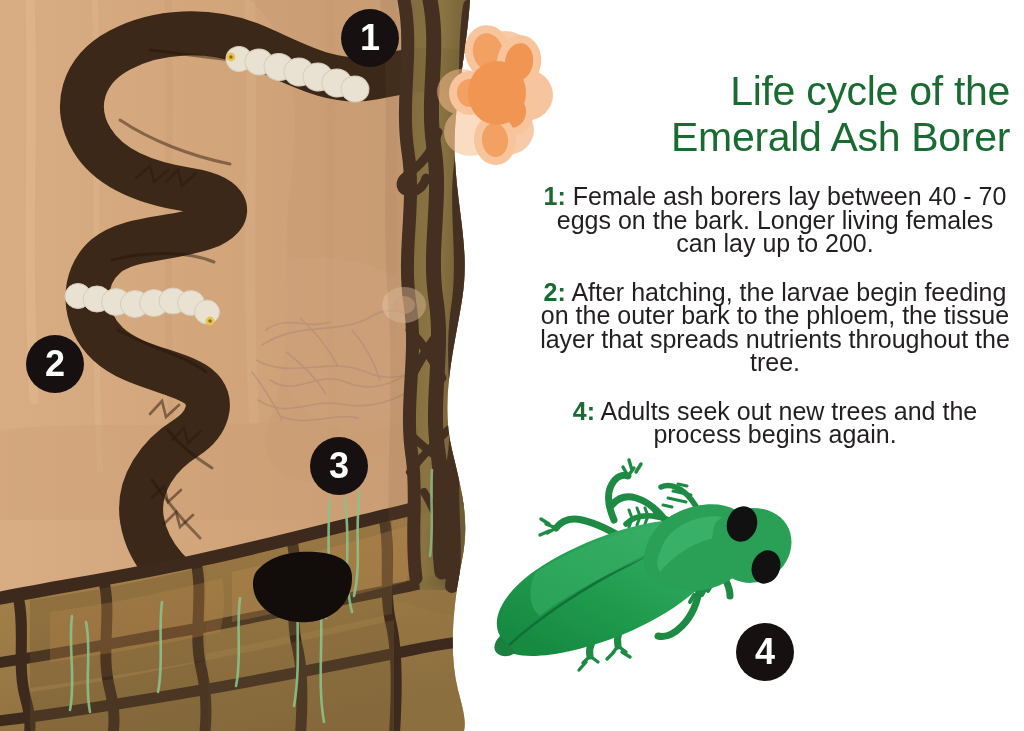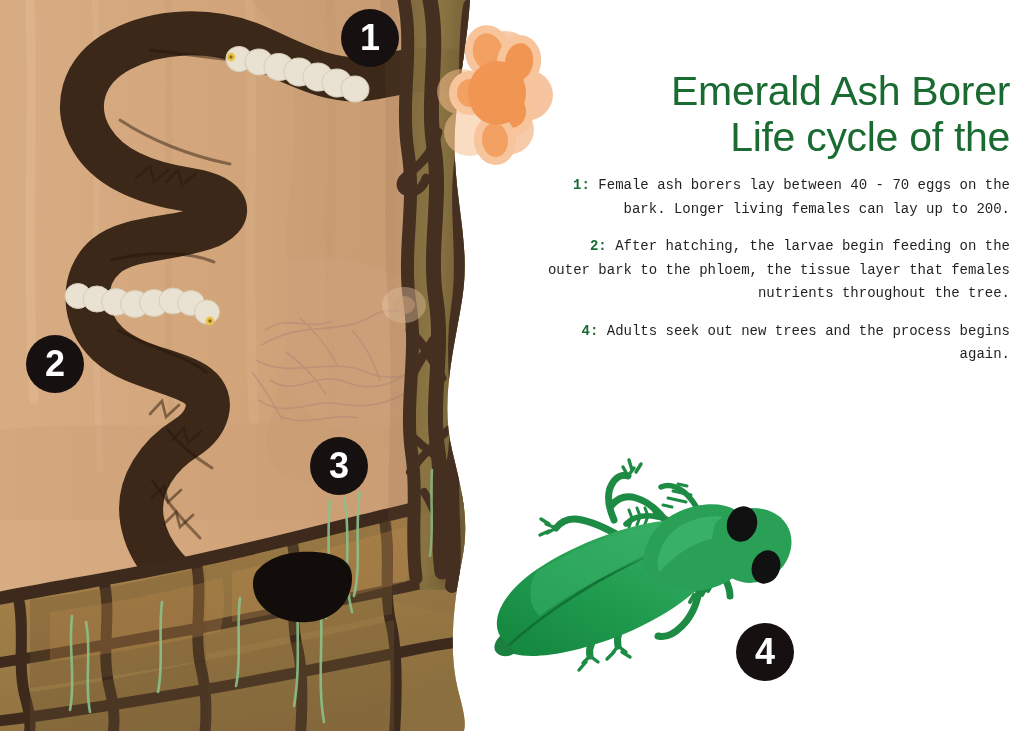--- a/index.html
+++ b/index.html
@@ -24,25 +24,24 @@
     color:#1a6b32;
     font-size:41px;
     line-height:46px;
     font-weight:400;
     letter-spacing:-0.3px;
     white-space:nowrap;
   }
   .steps{margin-top:9px;}
   .step{
     color:#231f20;
-    font-size:14px;
+    font-size:25px;
     line-height:23.5px;
     margin-bottom:11px;
-    text-align:right;
-    font-family:Liberation Mono, monospace;
+    text-align:center;
   }
   .step:last-child{margin-bottom:0;}
   .num{color:#1a6b32;font-weight:bold;}
   
   .badge{
     position:absolute;
     width:58px;height:58px;
     border-radius:50%;
     background:#161010;
     color:#ffffff;
@@ -350,31 +349,31 @@
         <ellipse cx="742" cy="524" rx="15" ry="18" fill="#111111" transform="rotate(18 742 524)"></ellipse>
         <ellipse cx="766" cy="567" rx="14" ry="17" fill="#111111" transform="rotate(22 766 567)"></ellipse>
 
         <path d="M500,636 C494,642 492,650 498,654 C504,658 512,656 516,652" fill="#1b7f3f"></path>
       </g>
 
     </g>
   </svg>
 
   <div id="panel">
+    <div class="title">Life cycle of the</div>
     <div class="title">Emerald Ash Borer</div>
-    <div class="title">Life cycle of the</div>
 
     <div class="steps">
       <p class="step">
         <span class="num">1:</span>
         <span>Female ash borers lay between 40 - 70 eggs on the bark. Longer living females can lay up to 200.</span>
       </p>
       <p class="step">
         <span class="num">2:</span>
-        <span>After hatching, the larvae begin feeding on the outer bark to the phloem, the tissue layer that females nutrients throughout the tree.</span>
+        <span>After hatching, the larvae begin feeding on the outer bark to the phloem, the tissue layer that spreads nutrients throughout the tree.</span>
       </p>
       <p class="step">
         <span class="num">4:</span>
         <span>Adults seek out new trees and the process begins again.</span>
       </p>
     </div>
   </div>
 
   <div class="badge" id="badge1">1</div>
   <div class="badge" id="badge2">2</div>

